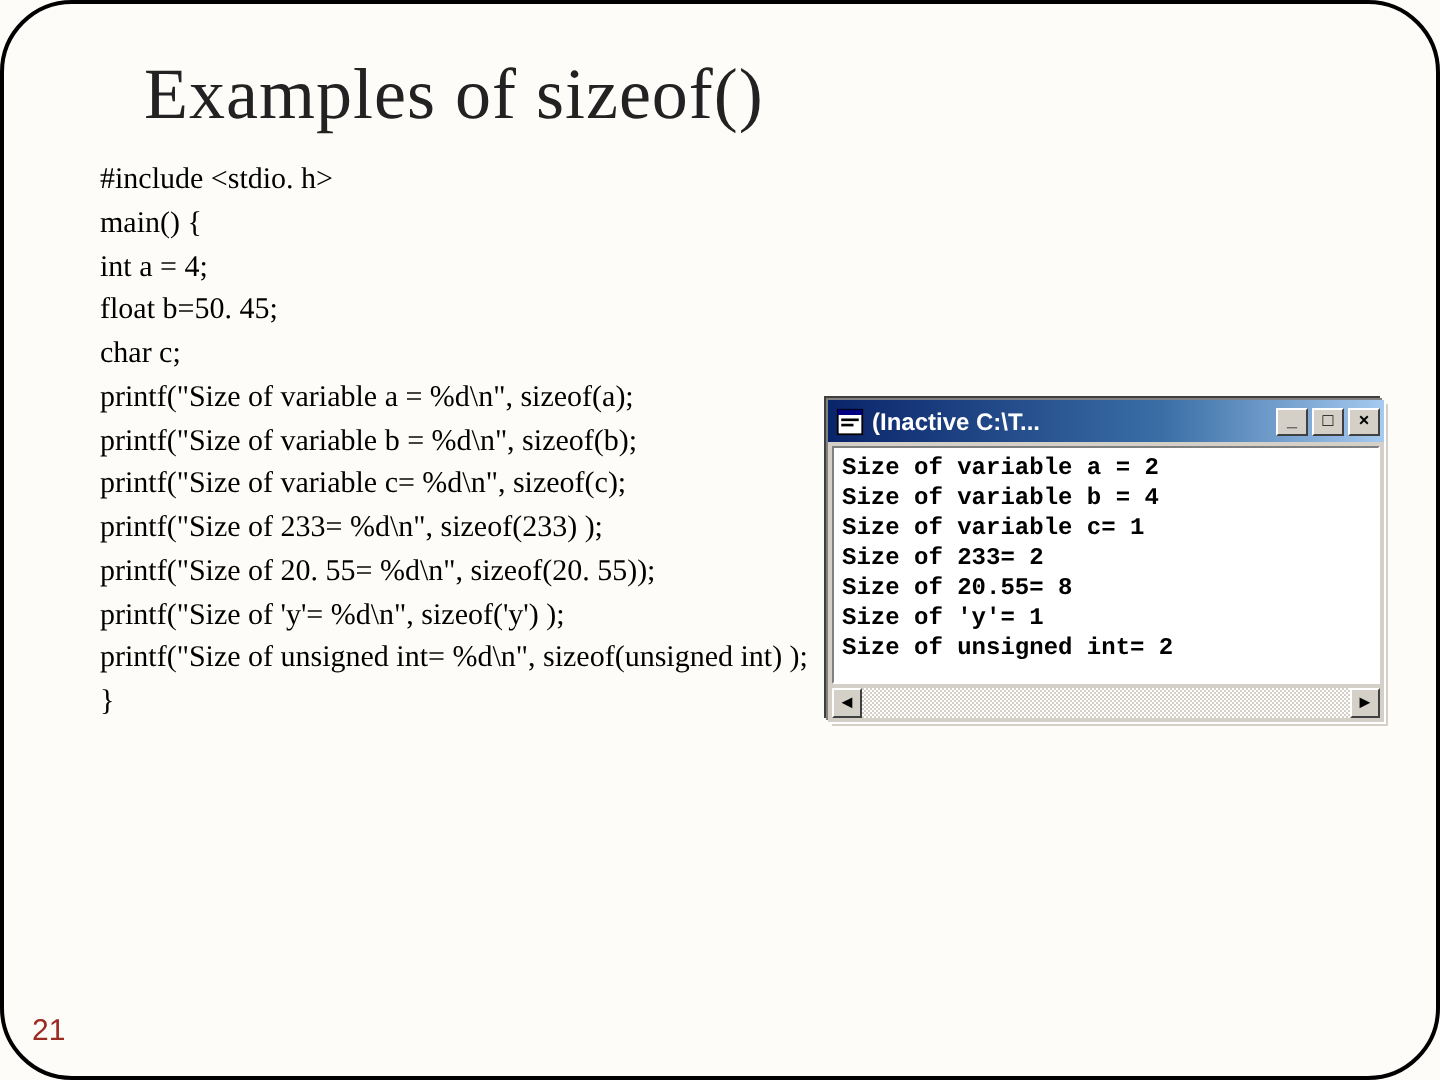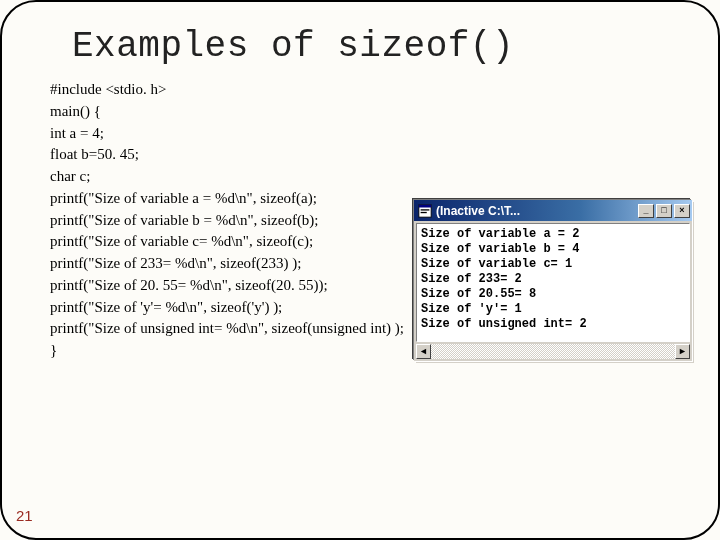--- a/index.html
+++ b/index.html
@@ -16,21 +16,21 @@
     box-sizing: border-box;
     width: 720px;
     height: 540px;
     border: 2px solid #000;
     border-radius: 36px;
     padding: 24px 28px 20px 28px;
     background: #fdfcf8;
     overflow: hidden;
   }
   .title {
-    font-family: Liberation Mono, monospace;
+    font-family: Liberation Serif, serif;
     font-size: 36px;
     font-weight: 400;
     color: #222;
     margin: 0 0 12px 42px;
     letter-spacing: 0.5px;
   }
   .code {
     font-size: 15px;
     line-height: 1.45;
     margin-left: 20px;

